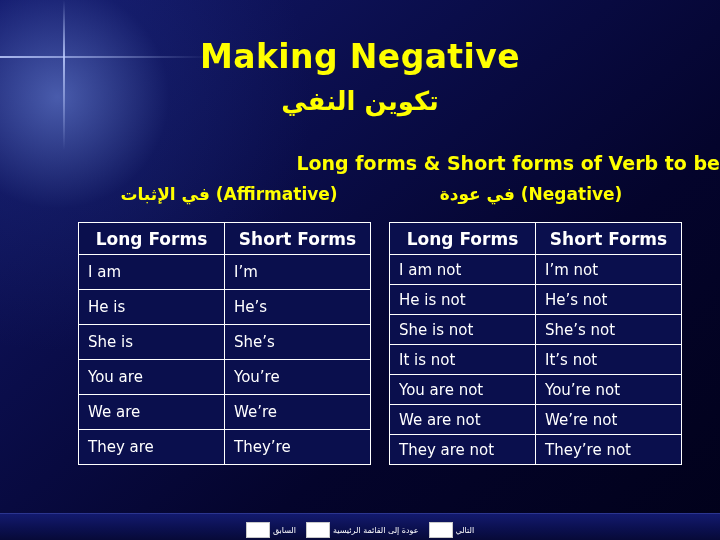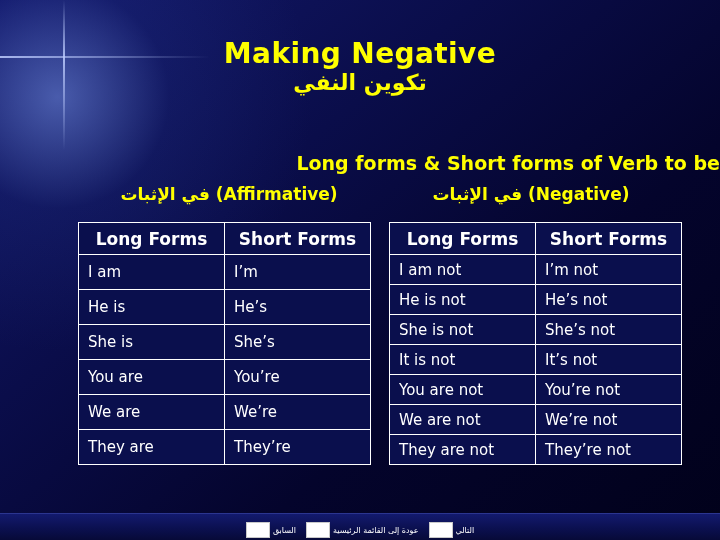--- a/index.html
+++ b/index.html
@@ -50,29 +50,29 @@
 
   .title-block {
     position: absolute;
     top: 38px;
     left: 0;
     width: 720px;
     text-align: center;
     color: #ffff00;
   }
   .title-en {
-    font-size: 28px;
+    font-size: 33px;
     font-weight: bold;
     letter-spacing: 0.4px;
     line-height: 1.15;
   }
   .title-ar {
-    font-size: 22px;
-    font-weight: bold;
-    margin-top: 0;
+    font-size: 26px;
+    font-weight: bold;
+    margin-top: 10px;
     direction: rtl;
     font-family: "DejaVu Sans", sans-serif;
   }
 
   .subtitle {
     position: absolute;
     top: 152px;
     left: 0;
     width: 720px;
     text-align: right;
@@ -178,21 +178,21 @@
 
   <div class="title-block">
     <div class="title-en">Making Negative</div>
     <div class="title-ar">ﺗﻜﻮﻳﻦ ﺍﻟﻨﻔﻲ</div>
   </div>
 
   <div class="subtitle">Long forms &amp; Short forms of Verb to be</div>
 
   <div class="col-heads">
     <div class="ch ar">(Affirmative) ﻓﻲ ﺍﻹﺛﺒﺎﺕ</div>
-    <div class="ch ar">(Negative) ﻓﻲ ﺍﻹﺛﺒﺎﺕ</div>
+    <div class="ch ar">(Negative) ﻓﻲ ﻋﻮﺩﺓ</div>
   </div>
 
   <div class="tables">
     <table class="grid">
       <thead>
         <tr>
           <th>Long Forms</th>
           <th>Short Forms</th>
         </tr>
       </thead>

